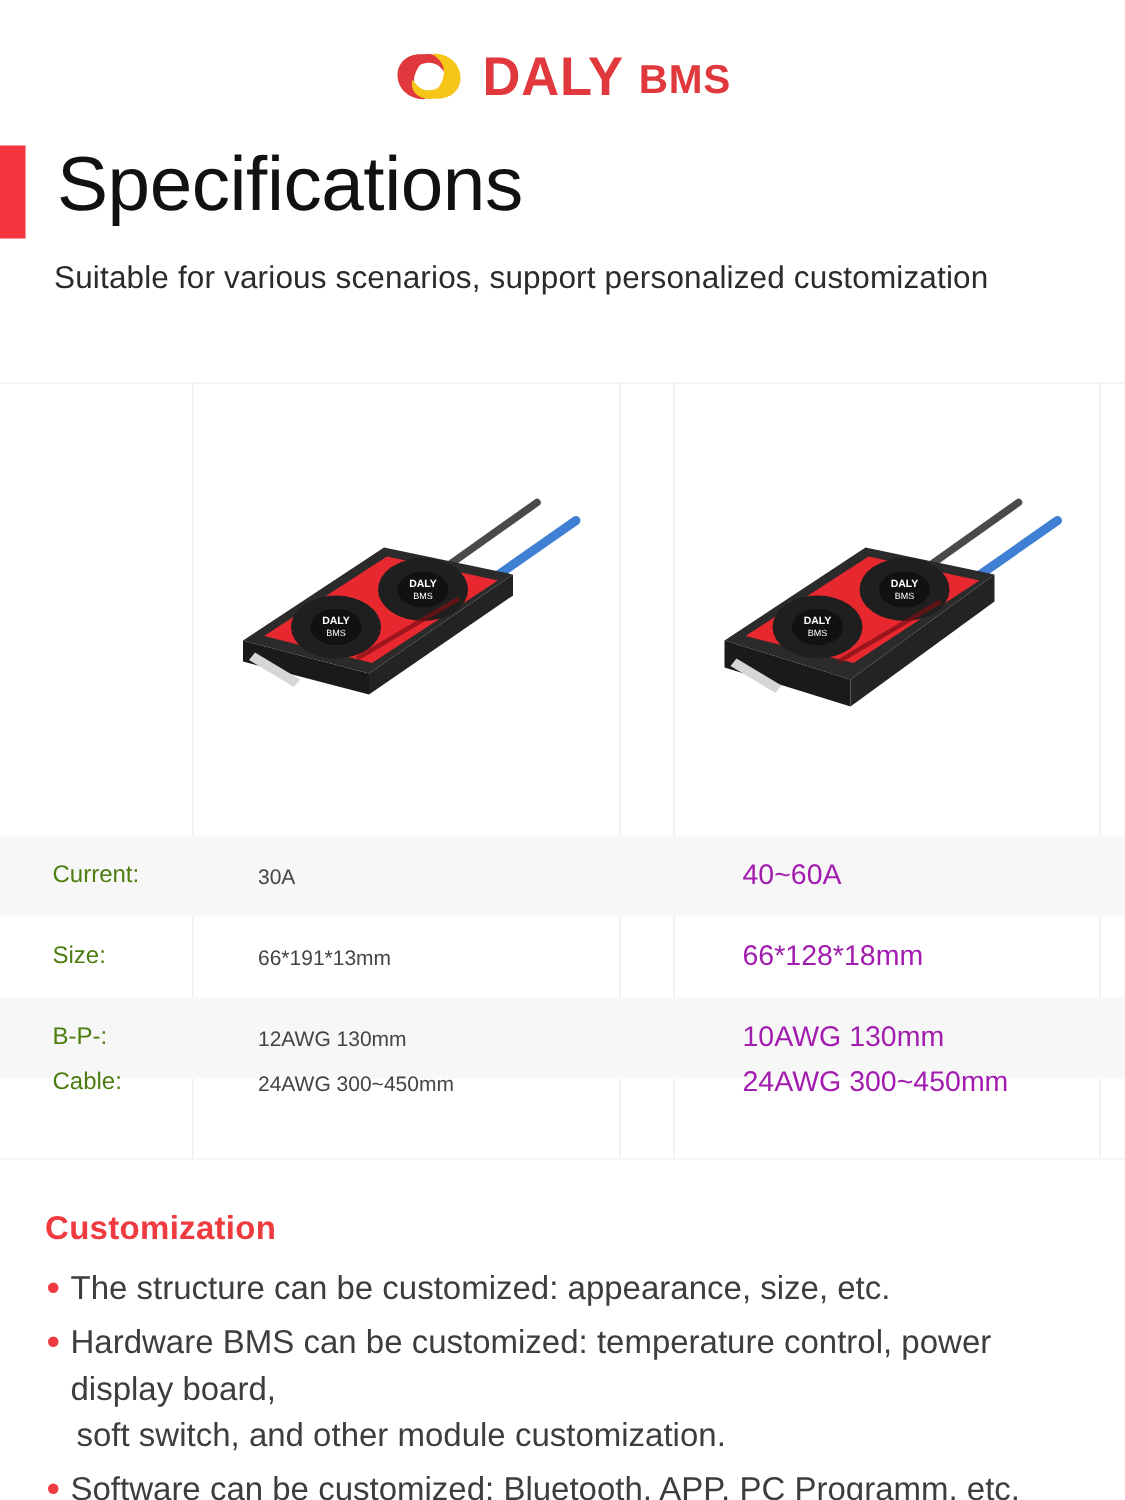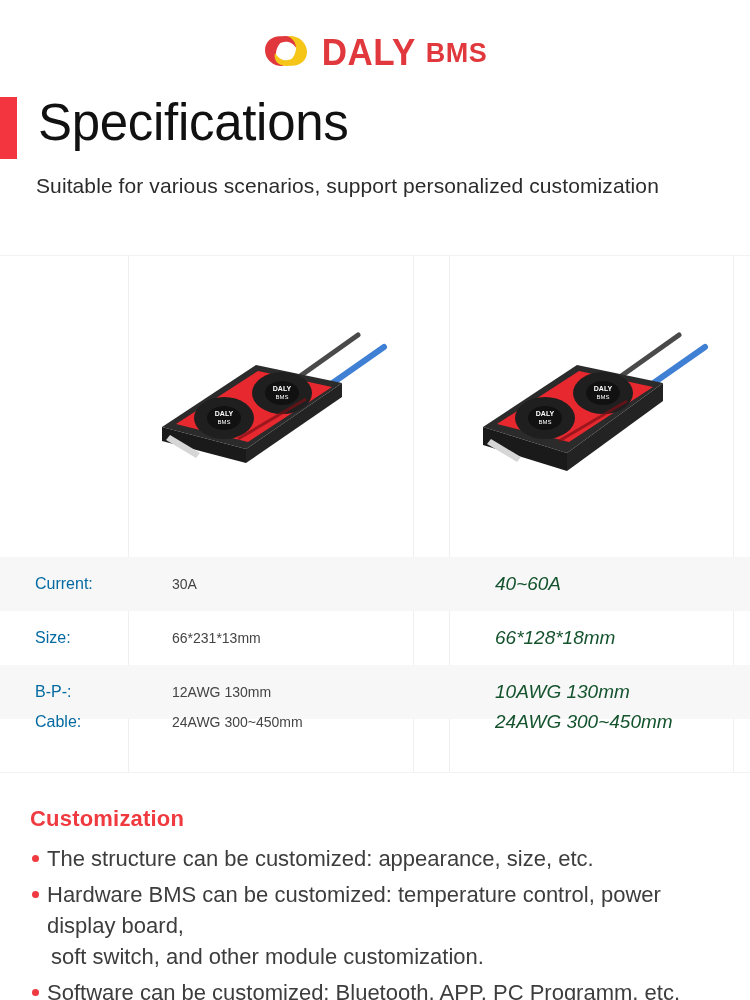--- a/index.html
+++ b/index.html
@@ -145,43 +145,42 @@
   .srow.r2 { top: 410px; }
   .srow.r3 { top: 440px; }
 
   .cell-label {
     position: absolute;
     left: 35px;
     top: 0;
     height: 54px;
     line-height: 54px;
     font-size: 16px;
-    color: #0369a1;
+    color: #4d7c0f;
     white-space: nowrap;
   }
   .cell-v1 {
     position: absolute;
     left: 172px;
     top: 0;
     height: 54px;
     line-height: 54px;
     font-size: 14px;
     color: #444444;
     white-space: nowrap;
   }
   .cell-v2 {
     position: absolute;
     left: 495px;
     top: 0;
     height: 54px;
     line-height: 54px;
     font-size: 19px;
-    color: #14532d;
-    white-space: nowrap;
-    font-style: italic;
+    color: #a21caf;
+    white-space: nowrap;
   }
 
   
   .custom-heading {
     position: absolute;
     left: 30px;
     top: 806px;
     font-size: 22px;
     font-weight: bold;
     color: #ef3a40;
@@ -302,21 +301,21 @@
   </div>
 
   <div class="srow r0 shaded">
     <span class="cell-label">Current:</span>
     <span class="cell-v1">30A</span>
     <span class="cell-v2">40~60A</span>
   </div>
 
   <div class="srow r1">
     <span class="cell-label">Size:</span>
-    <span class="cell-v1">66*231*13mm</span>
+    <span class="cell-v1">66*191*13mm</span>
     <span class="cell-v2">66*128*18mm</span>
   </div>
 
   <div class="srow r2 shaded">
     <span class="cell-label">B-P-:</span>
     <span class="cell-v1">12AWG  130mm</span>
     <span class="cell-v2">10AWG  130mm</span>
   </div>
 
   <div class="srow r3">

